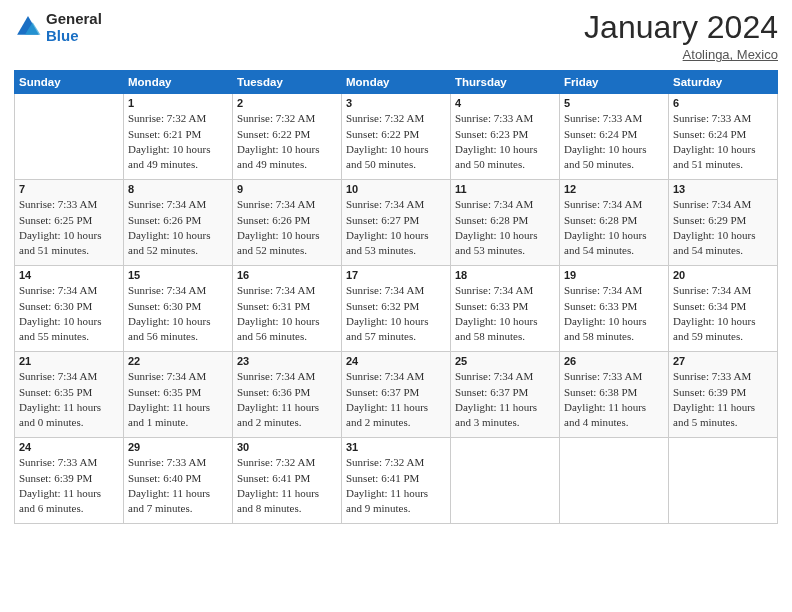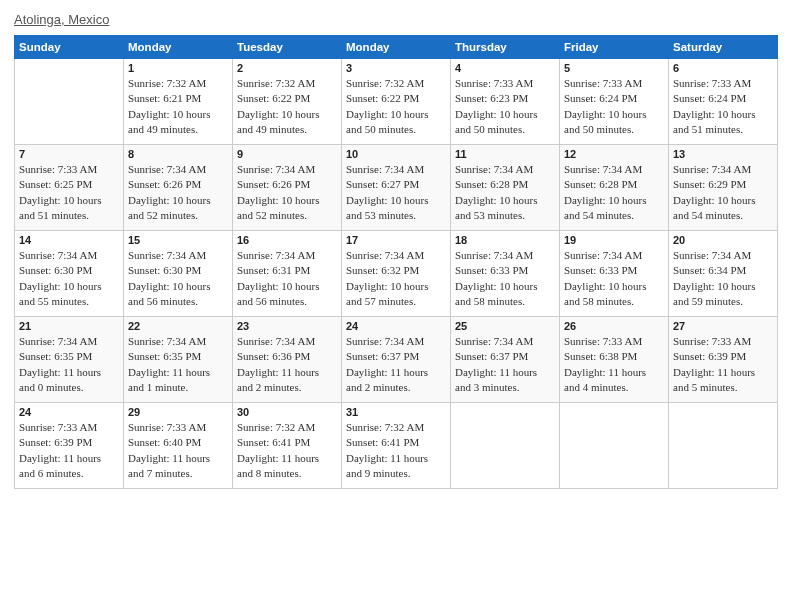--- a/index.html
+++ b/index.html
@@ -88,21 +88,32 @@
     }
     tbody tr td.empty {
       background: #fff;
     }
   </style>
 </head>
 <body>
 
 <div class="page">
   <div class="header">
+    <div class="logo">
+      <svg class="logo-icon" viewBox="0 0 36 36">
+        <polygon points="18,4 32,28 4,28" fill="#1a6fc4"></polygon>
+        <polygon points="24,12 34,28 14,28" fill="#2a9fd6" opacity="0.7"></polygon>
+      </svg>
+      <div>
+        <div style="font-size:15px;font-weight:bold;color:#2a2a2a;line-height:1.15;">General</div>
+        <div style="font-size:15px;font-weight:bold;color:#1a6fc4;line-height:1.15;">Blue</div>
+      </div>
+    </div>
     <div class="title-block">
+      <div class="month-title">January 2024</div>
       <div class="location">Atolinga, Mexico</div>
     </div>
   </div>
 
   <table>
     <thead>
       <tr>
 
       <th>Sunday</th>
           <th>Monday</th>

